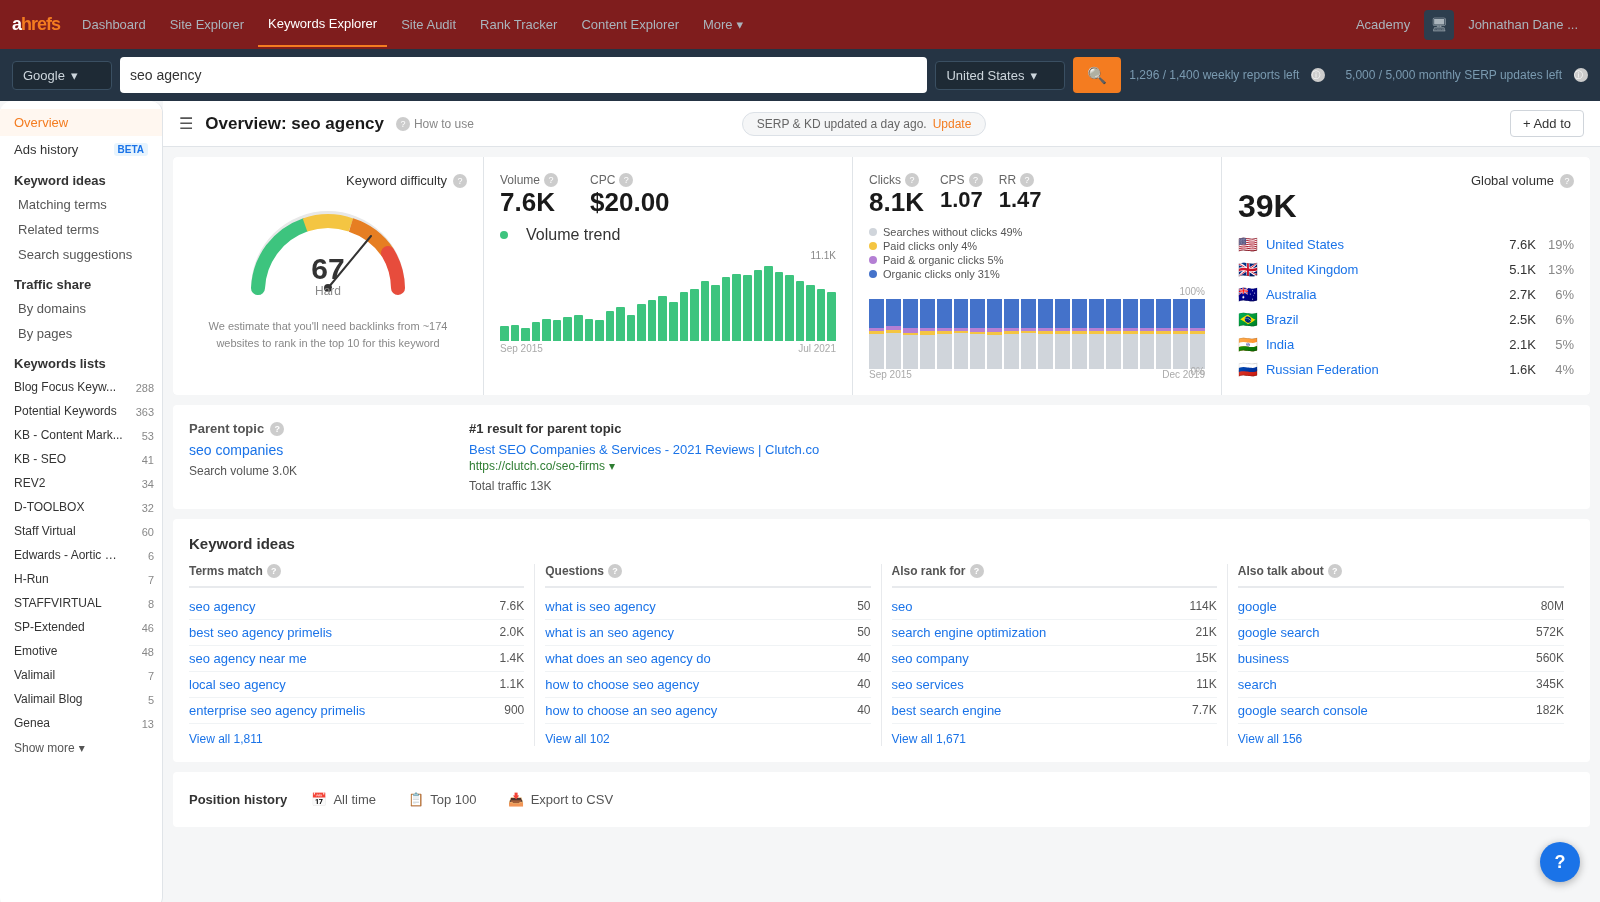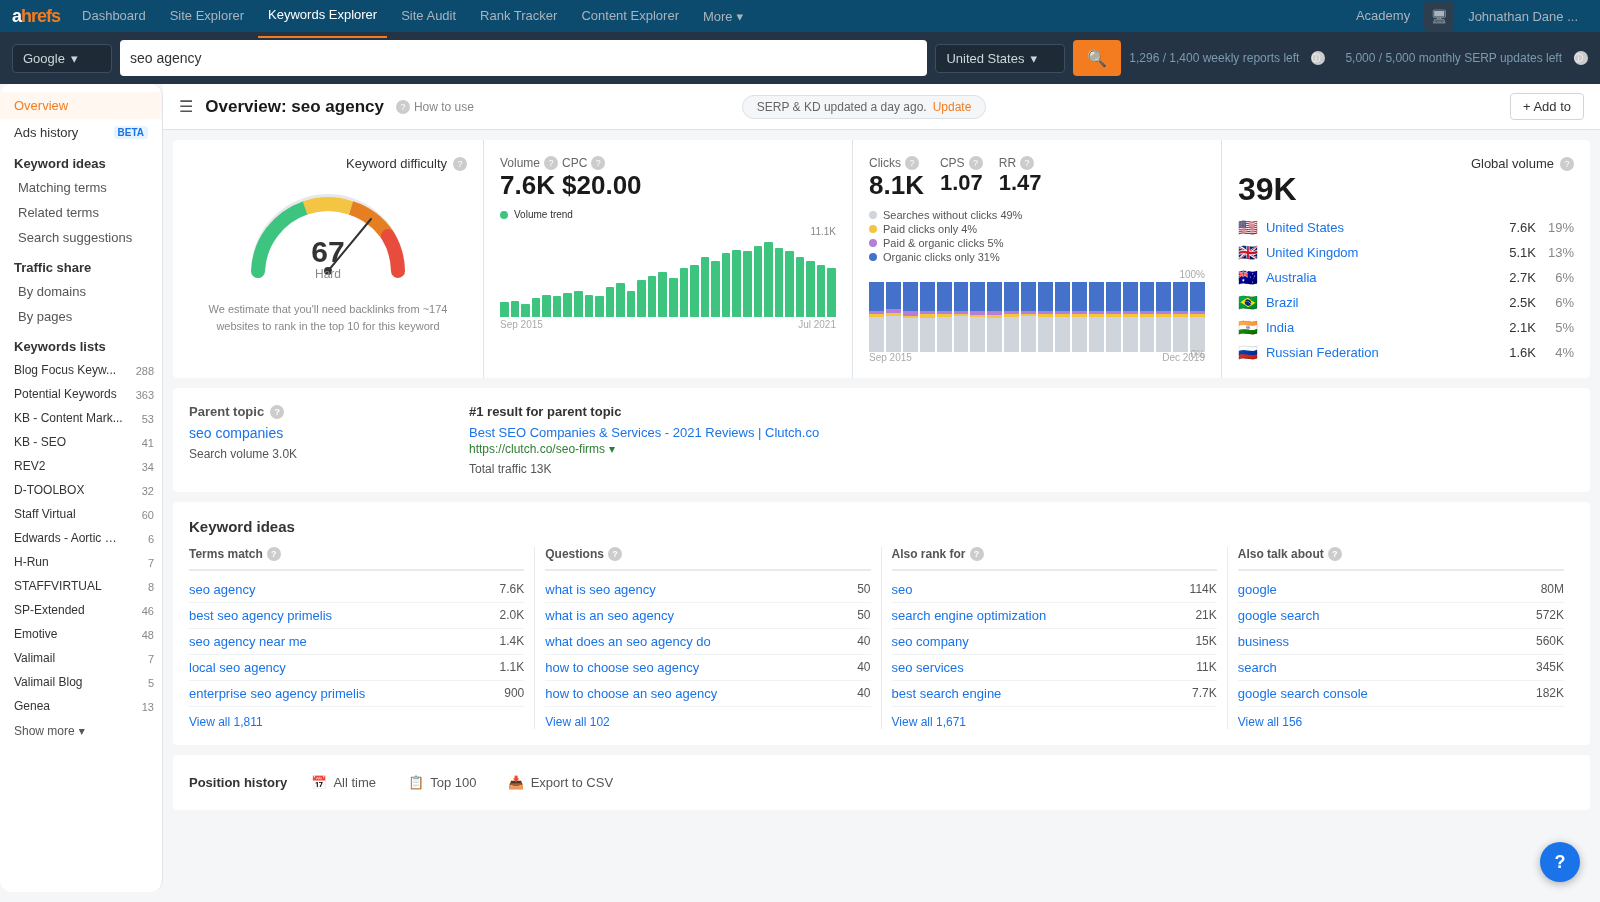--- a/index.html
+++ b/index.html
@@ -1,19 +1,19 @@
 <!DOCTYPE html>
 <html><head>
   <meta charset="utf-8">
   <style>
     * { box-sizing: border-box; margin: 0; padding: 0; }
     body { font-family: -apple-system, BlinkMacSystemFont, 'Segoe UI', Arial, sans-serif; font-size: 13px; background: #f5f6f7; color: #333; }
 
     
-    .top-nav { background: #0c4a6e; display: flex; align-items: center; padding: 16px 12px; height: 32px; gap: 4px; }
+    .top-nav { background: #7f1d1d; display: flex; align-items: center; padding: 16px 12px; height: 49px; gap: 4px; }
     .top-nav .logo { color: #f47c20; font-weight: 900; font-size: 18px; letter-spacing: -1px; margin-right: 8px; }
     .top-nav .logo span { color: #fff; }
     .nav-link { color: #aab4bc; font-size: 13px; padding: 0 10px; cursor: pointer; white-space: nowrap; text-decoration: none; line-height: 42px; }
     .nav-link:hover, .nav-link.active { color: #fff; }
     .nav-link.active { color: #fff; border-bottom: 2px solid #f47c20; }
     .nav-more { color: #aab4bc; font-size: 13px; padding: 0 10px; cursor: pointer; display: flex; align-items: center; gap: 4px; }
     .nav-spacer { flex: 1; }
     .nav-user { color: #aab4bc; font-size: 13px; padding: 0 10px; cursor: pointer; }
     .nav-icon-btn { background: #2d3e4e; border: none; color: #aab4bc; width: 30px; height: 30px; border-radius: 4px; cursor: pointer; display: flex; align-items: center; justify-content: center; }
 
@@ -57,25 +57,25 @@
     
     .cards-row { display: grid; grid-template-columns: 310px 1fr 1fr 1fr; gap: 1px; background: #e0e4e8; margin: 10px; border-radius: 4px; overflow: hidden; }
     .card { background: #fff; padding: 16px; }
 
     
     .kd-title { font-size: 13px; font-weight: 400; color: #333; display: flex; align-items: center; gap: 6px; justify-content: flex-end; }
     .gauge-wrap { display: flex; justify-content: center; align-items: center; padding: 10px 0 4px; }
     .kd-note { font-size: 11px; color: #888; text-align: center; margin-top: 16px; line-height: 1.5; }
 
     
-    .metric-row { display: flex; gap: 4px; margin-bottom: 8px; }
+    .metric-row { display: flex; gap: 32px; margin-bottom: 8px; }
     .metric-item { }
     .metric-label { font-size: 12px; color: #666; display: flex; align-items: center; gap: 4px; }
     .metric-value { font-size: 26px; font-weight: 700; color: #1a1a1a; }
-    .volume-trend { font-size: 10px; color: #333; display: flex; align-items: center; gap: 6px; margin-bottom: 6px; }
+    .volume-trend { font-size: 16px; color: #333; display: flex; align-items: center; gap: 18px; margin-bottom: 6px; }
     .trend-dot { width: 8px; height: 8px; border-radius: 50%; background: #3dc47e; }
     .chart-area { height: 80px; display: flex; align-items: flex-end; gap: 2px; padding: 0; }
     .bar { background: #3dc47e; border-radius: 1px 1px 0 0; flex: 1; min-width: 4px; }
     .chart-labels { display: flex; justify-content: space-between; font-size: 10px; color: #aaa; margin-top: 2px; }
     .chart-top-label { font-size: 10px; color: #888; text-align: right; }
 
     
     .clicks-metrics { display: flex; gap: 16px; margin-bottom: 8px; }
     .legend-items { font-size: 11px; color: #555; display: flex; flex-direction: column; gap: 2px; margin-bottom: 6px; }
     .legend-item { display: flex; align-items: center; gap: 6px; }

